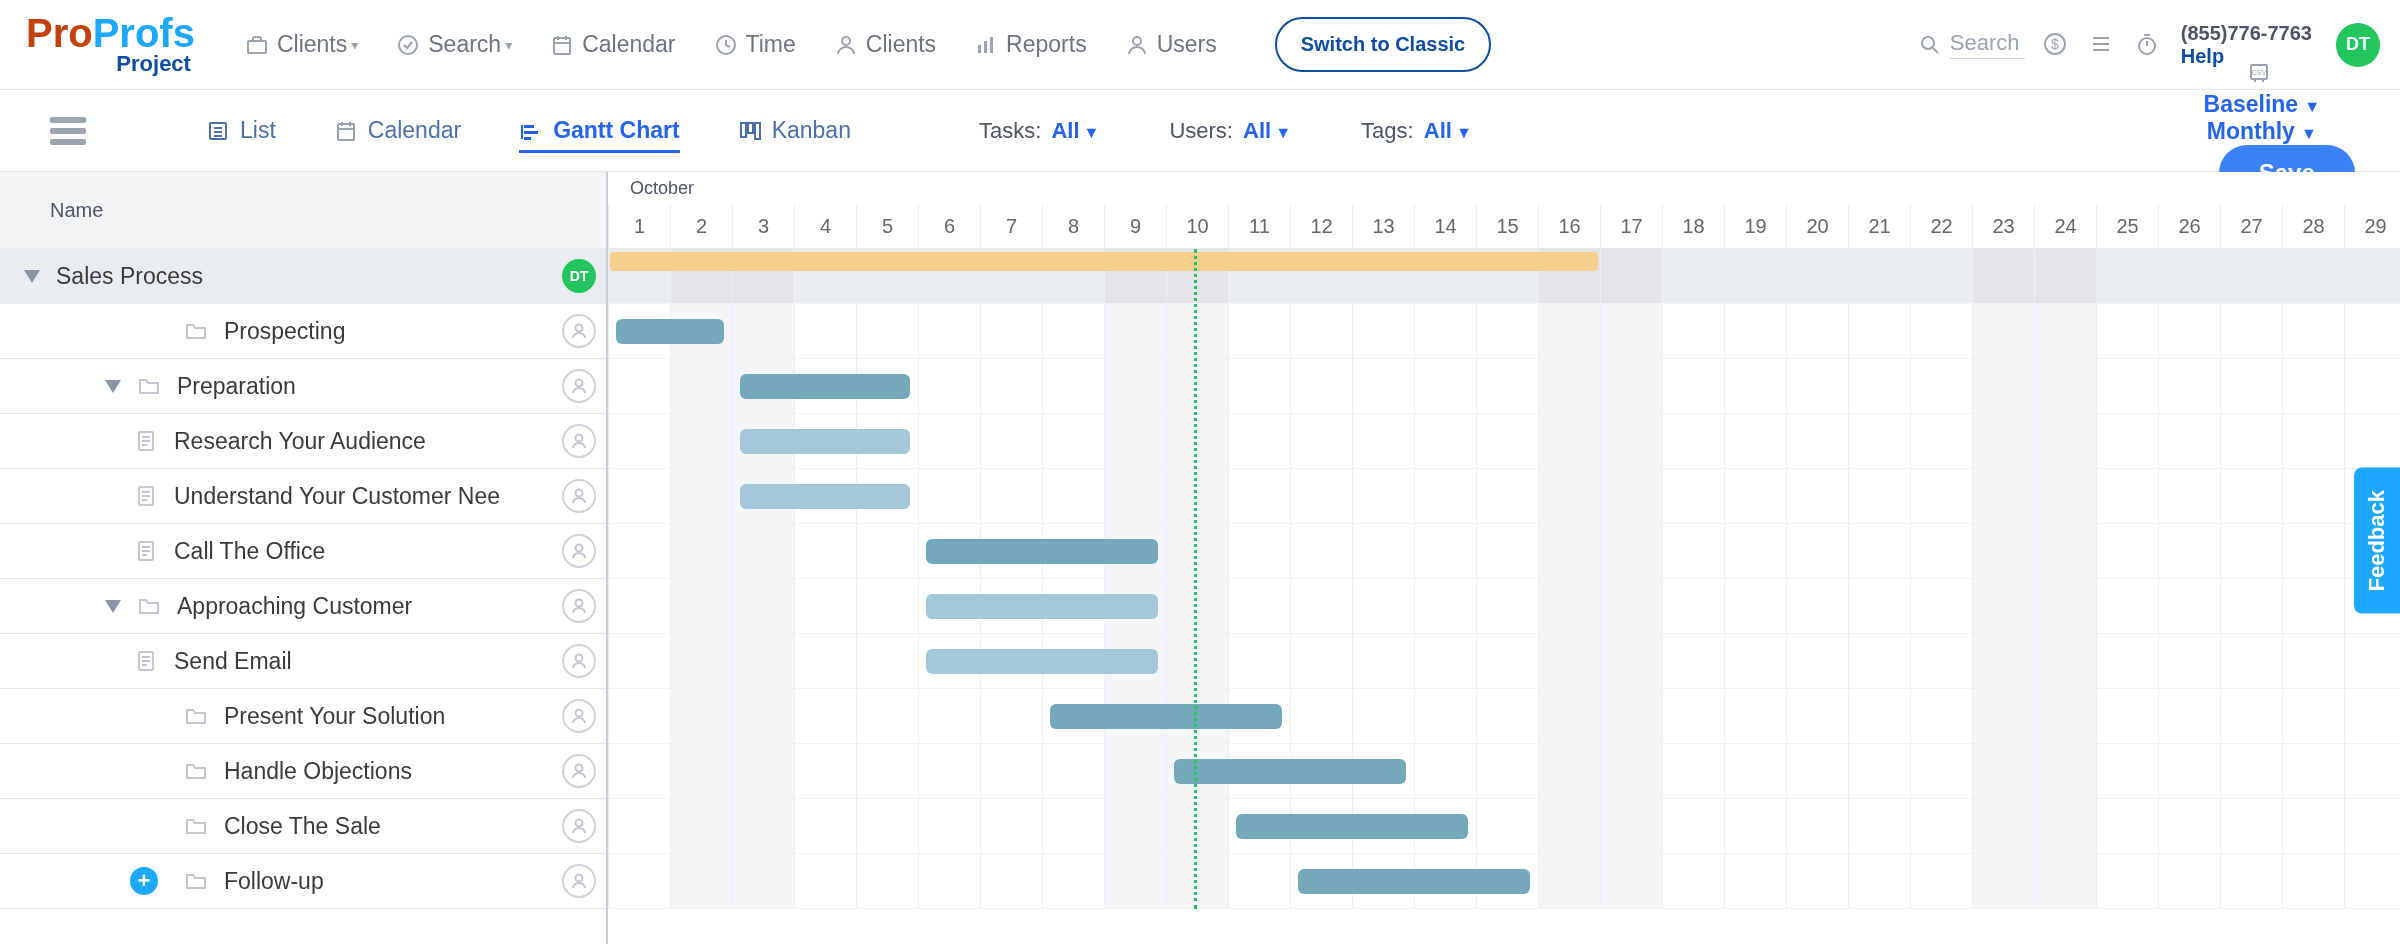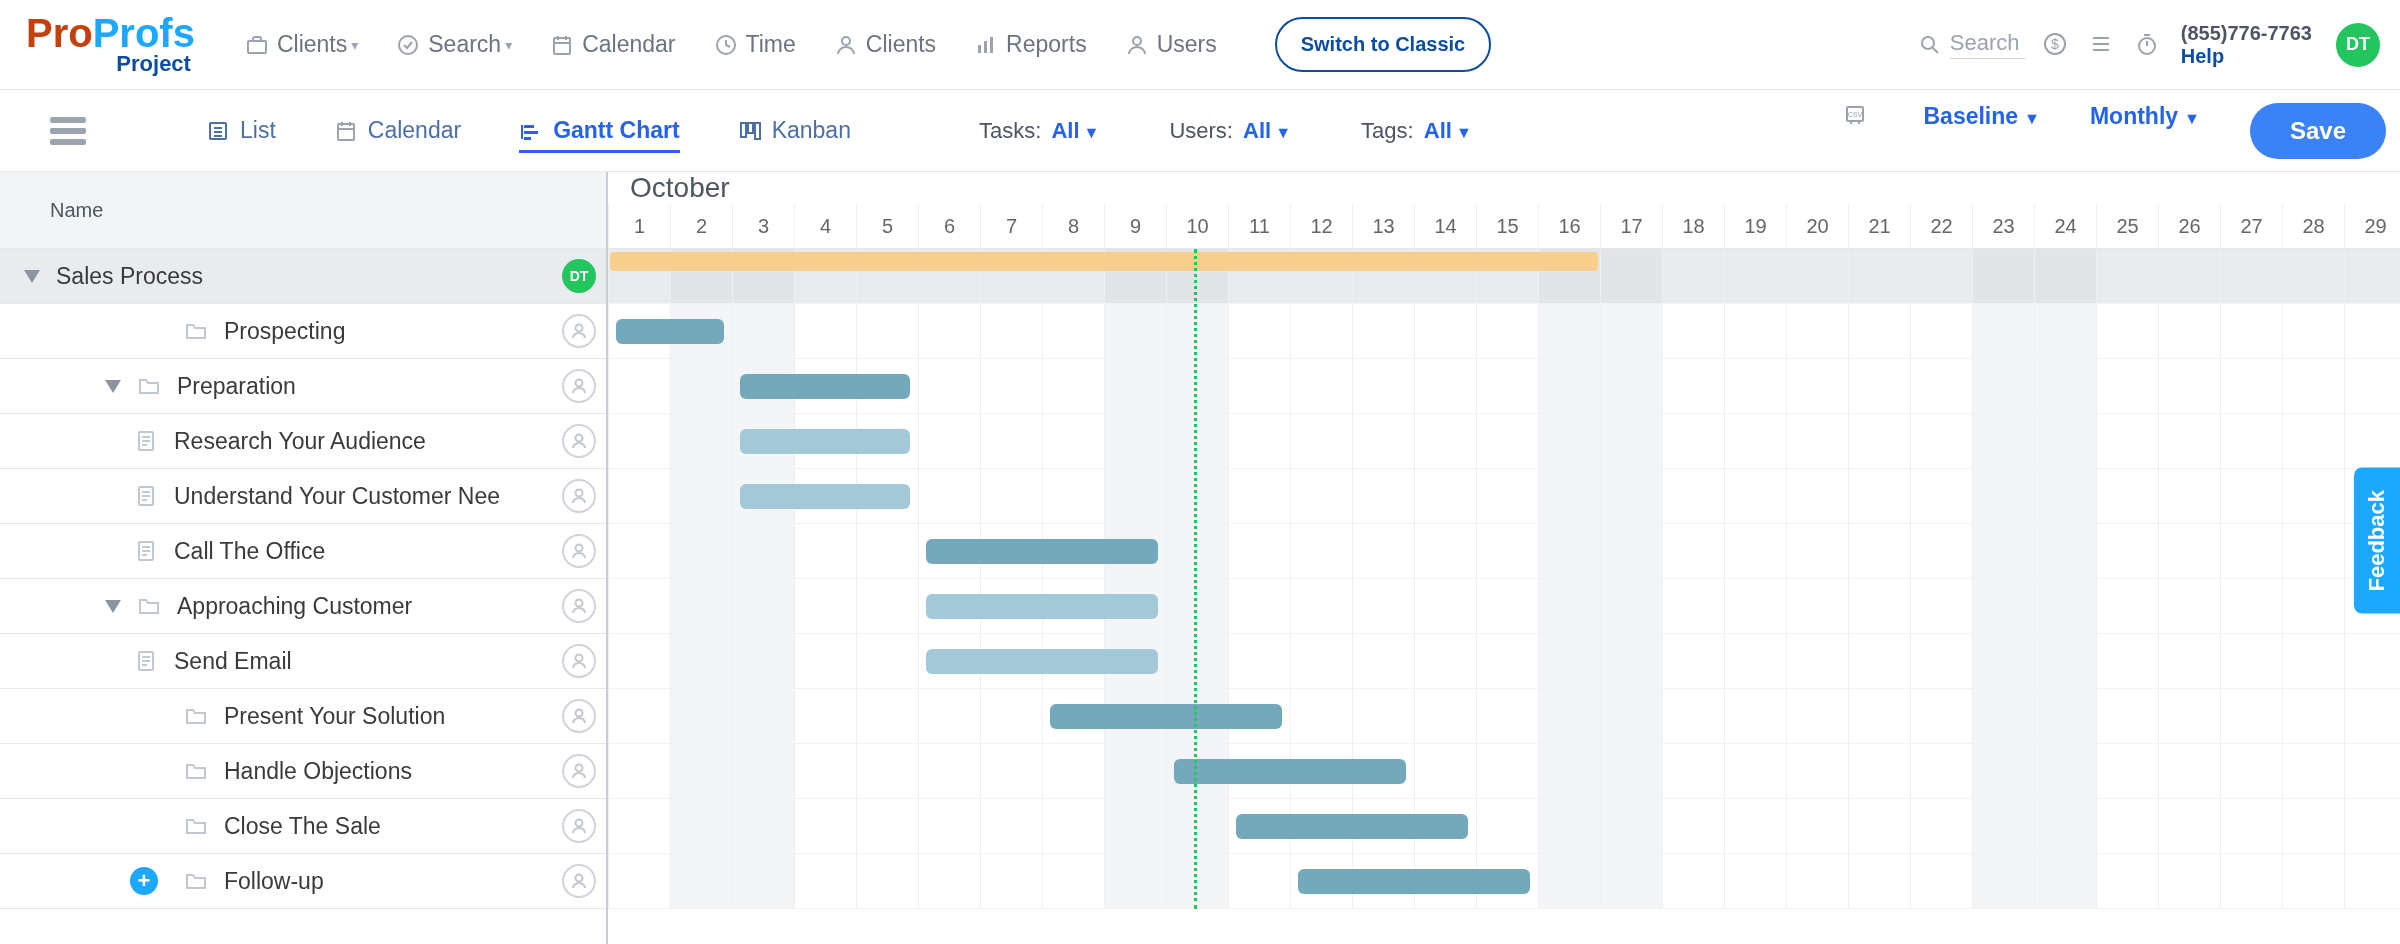--- a/index.html
+++ b/index.html
@@ -28,21 +28,21 @@
   .hamburger { margin-right: 120px; cursor: pointer; }
   .hamburger div { width: 36px; height: 6px; background: #9aa3ae; margin: 5px 0; border-radius: 2px; }
   .view-tab { display: flex; align-items: center; font-size: 23px; color: #2563eb; margin-right: 58px; cursor: pointer; }
   .view-tab svg { margin-right: 10px; }
   .view-tab.inactive { color: #4b6fa9; justify-content: center; }
   .view-tab.active { color: #2563eb; border-bottom: 3px solid #2563eb; padding-bottom: 6px; margin-bottom: -9px; font-weight: 600; }
   .filter { font-size: 22px; color: #4b5563; margin-left: 70px; cursor: pointer; }
   .filter .lbl { color: #4b5563; }
   .filter .val { color: #2563eb; font-weight: 600; margin: 0 4px; }
   .filter .chev { color: #2563eb; font-size: 16px; }
-  .subnav-right { margin-left: auto; display: flex; padding-right: 14px; }
+  .subnav-right { margin-left: auto; display: flex; align-items: center; padding-right: 30px; flex-direction: column; }
   .csv-icon { margin-right: 50px; cursor: pointer; }
   .baseline, .monthly { color: #2563eb; font-size: 23px; font-weight: 600; margin-right: 50px; cursor: pointer; }
   .baseline .chev, .monthly .chev { font-size: 16px; margin-left: 6px; }
   .save-btn { background: #3b82f6; color: #fff; border: none; font-size: 24px; font-weight: 700; padding: 14px 40px; border-radius: 40px; cursor: pointer; }
   
   .main { display: flex; height: calc(944px - 90px - 82px); }
   .left-col { width: 608px; flex-shrink: 0; border-right: 2px solid #c9ced6; }
   .left-header { height: 77px; background: #f3f4f6; border-bottom: 1px solid #e4e7ec; display: flex; align-items: center; padding-left: 50px; font-size: 20px; color: #4b5563; }
   .task-row { height: 55px; display: flex; align-items: center; border-bottom: 1px solid #e4e7ec; padding-right: 10px; font-size: 23px; color: #3a3a3a; cursor: pointer; white-space: nowrap; overflow: hidden; }
   .task-row.level-0 { background: #e9ecef; padding-left: 24px; }
@@ -51,21 +51,21 @@
   .task-row.level-3 { padding-left: 134px; }
   .row-avatar { margin-left: auto; width: 34px; height: 34px; border-radius: 50%; border: 2px solid #cfd4db; display: flex; align-items: center; justify-content: center; flex-shrink: 0; }
   .row-avatar.green { background: #22c55e; border: none; color: #fff; font-weight: 700; font-size: 14px; }
   .collapse-tri { width: 0; height: 0; border-left: 8px solid transparent; border-right: 8px solid transparent; border-top: 13px solid #8b95a1; margin-right: 16px; flex-shrink: 0; }
   .doc-icon { margin-right: 16px; flex-shrink: 0; }
   .add-circ { width: 28px; height: 28px; border-radius: 50%; background: #1ca8ff; color: #fff; display: flex; align-items: center; justify-content: center; font-weight: 700; font-size: 22px; margin-right: 26px; flex-shrink: 0; }
   .task-label { overflow: hidden; text-overflow: clip; white-space: nowrap; }
   
   .right-col { flex: 1; overflow: hidden; position: relative; }
   .time-header { height: 77px; background: #fff; }
-  .month-label { height: 32px; padding-left: 22px; font-size: 28px; color: #4b5563; display: flex; align-items: center; }
+  .month-label { height: 32px; padding-left: 22px; font-size: 18px; color: #4b5563; display: flex; align-items: center; }
   .day-grid { height: 45px; display: flex; border-bottom: 1px solid #e4e7ec; }
   .day-cell { width: 62px; flex-shrink: 0; display: flex; align-items: center; justify-content: center; font-size: 20px; color: #666; border-left: 1px solid #eceff3; }
   .gantt-body { position: relative; }
   .gantt-row { height: 55px; display: flex; border-bottom: 1px solid #f0f2f5; position: relative; }
   .gantt-cell { width: 62px; flex-shrink: 0; border-left: 1px solid #eceff3; }
   .gantt-cell.weekend { background: #f4f5f7; }
   .gantt-row.highlight .gantt-cell { background: #e9ecef; }
   .gantt-row.highlight .gantt-cell.weekend { background: #e2e4e8; }
   .bar { position: absolute; height: 25px; top: 15px; border-radius: 6px; }
   .bar.project { background: #f8ce8c; top: 3px; height: 19px; border-radius: 4px; }

